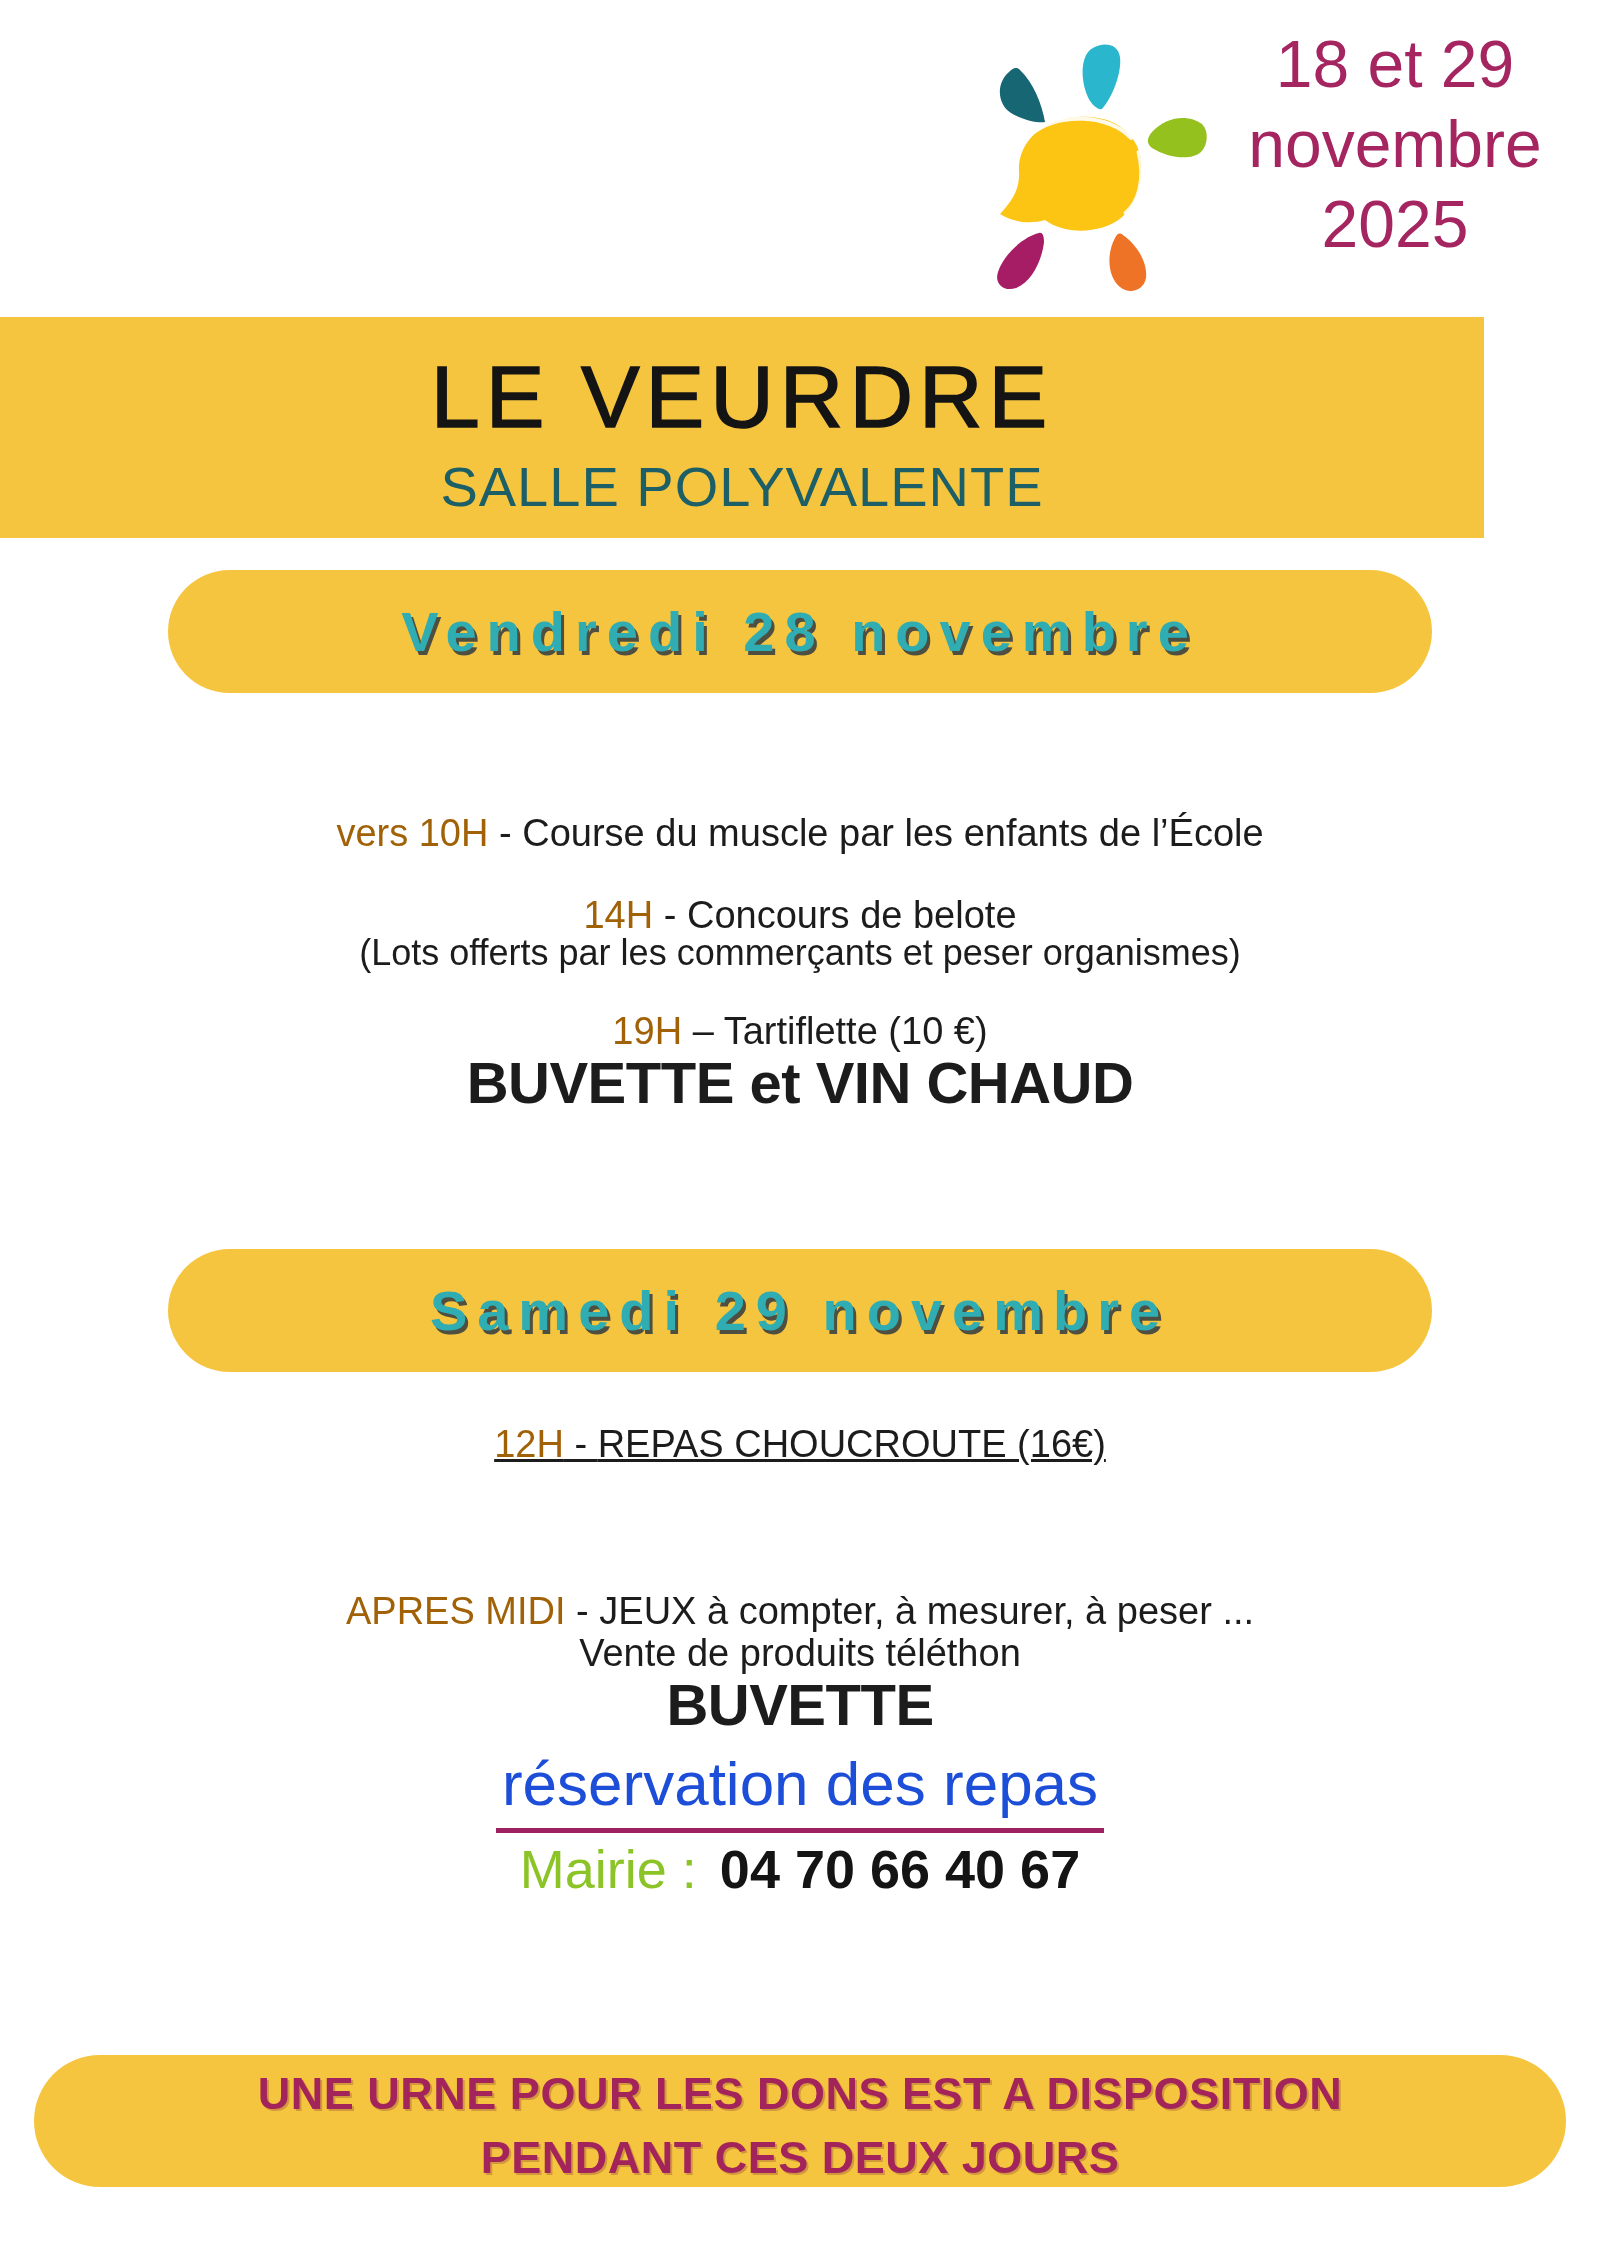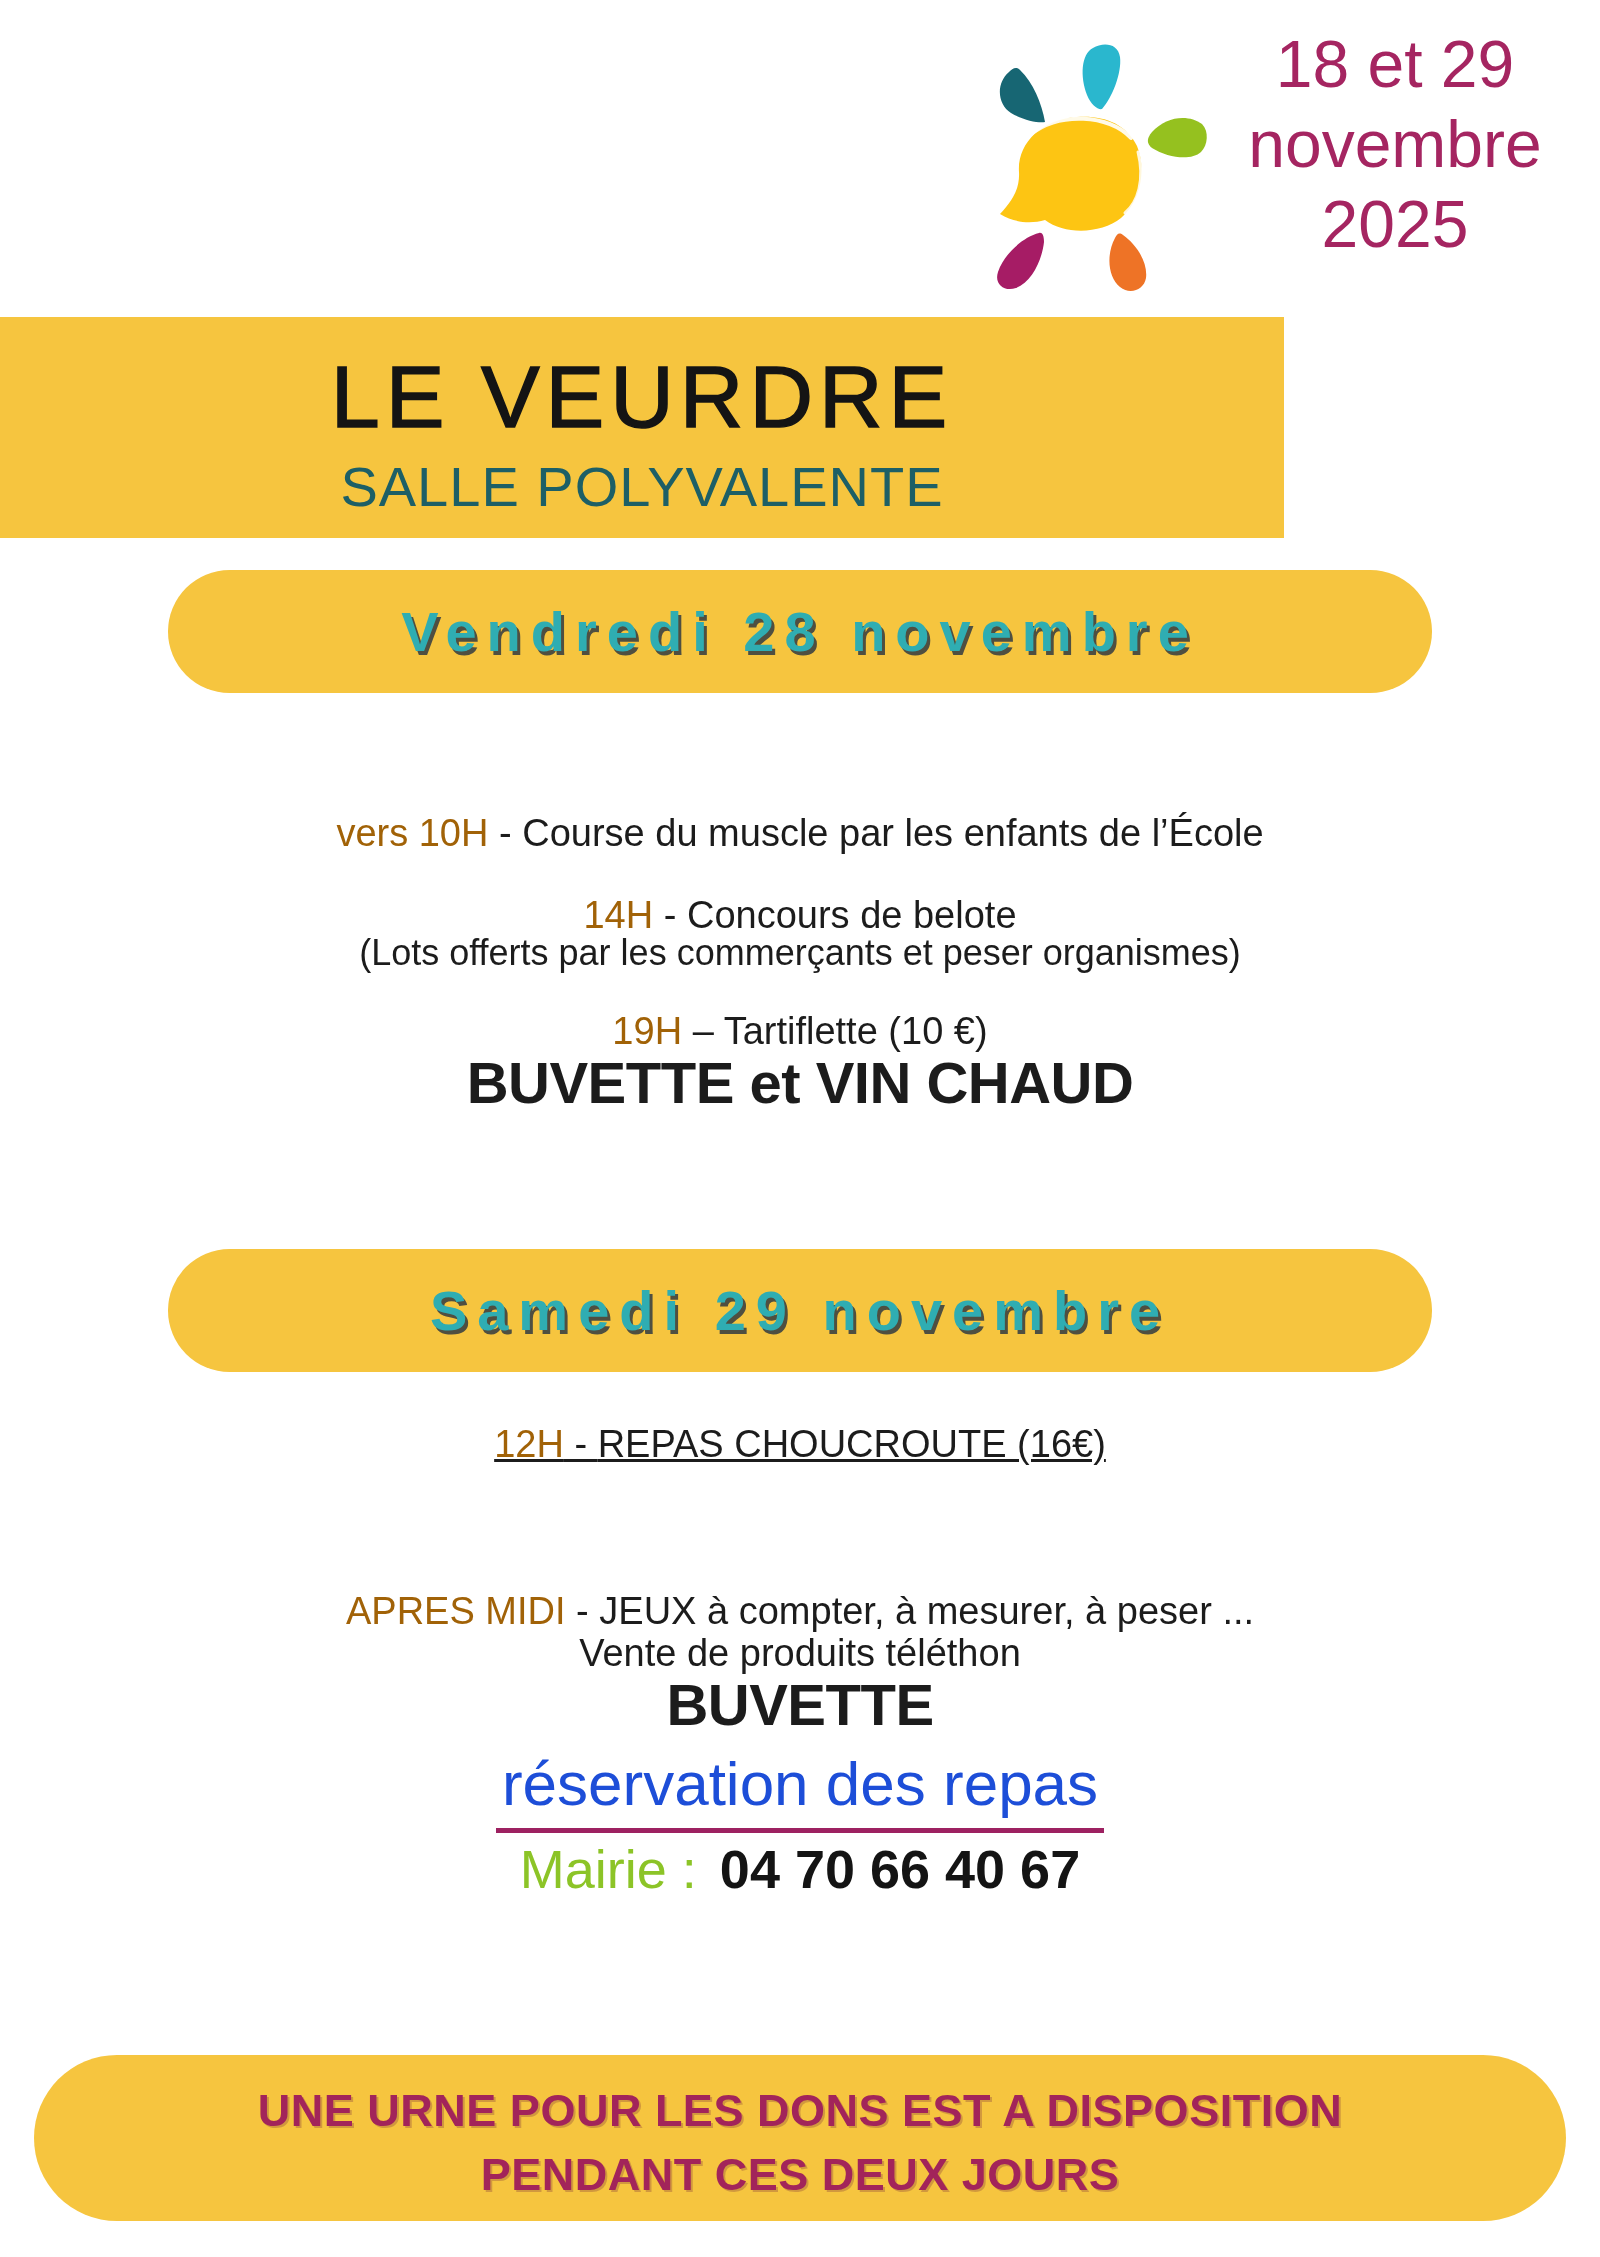--- a/index.html
+++ b/index.html
@@ -23,21 +23,21 @@
 
   .sun-icon { position: absolute; left: 975px; top: 30px; width: 240px; height: 262px; }
 
   .date-block {
     position: absolute; left: 1225px; top: 24px; width: 340px;
     text-align: center; font-size: 66px; line-height: 80px; color: #A52561;
   }
 
   
   .banner {
-    position: absolute; top: 317px; left: 0; width: 1284px; height: 221px;
+    position: absolute; top: 317px; left: 0; width: 1484px; height: 221px;
     background: #F6C53F; text-align: center;
   }
   .banner-title {
     margin: 36px 0 0 0; font-size: 88px; font-weight: 400; letter-spacing: 6px;
     color: #141414; line-height: 1; -webkit-text-stroke: 1.5px #141414;
   }
   .banner-subtitle {
     margin: 18px 0 0 0; font-size: 56px; font-weight: 400; letter-spacing: 1px;
     color: #1D5F66; line-height: 1;
   }
@@ -75,21 +75,21 @@
   .s5 .underlined {
     display: inline-block; color: #1d4ed8; font-weight: 400;
     border-bottom: 5px solid #9D2161; padding: 0 6px 8px 6px;
   }
   .s6 { top: 1838px; font-size: 54px; line-height: 62px; }
   .s6 .mairie-label { color: #8CC427; }
   .s6 .phone { color: #141414; font-weight: 700; margin-left: 8px; }
 
   
   .footer-pill {
-    position: absolute; left: 34px; top: 2055px; width: 1532px; height: 166px;
+    position: absolute; left: 34px; top: 2055px; width: 1532px; height: 132px;
     background: #F6C53F; border-radius: 84px;
     display: flex; flex-direction: column; align-items: center; justify-content: center;
     gap: 10px; padding-top: 9px; box-sizing: border-box;
   }
   .footer-line {
     font-size: 45px; font-weight: 700; color: #A2245A; line-height: 1.2;
     letter-spacing: 0.5px; text-shadow: 2px 2px 0 rgba(100, 20, 60, 0.25); white-space: nowrap;
   }
 </style>
 </head>

